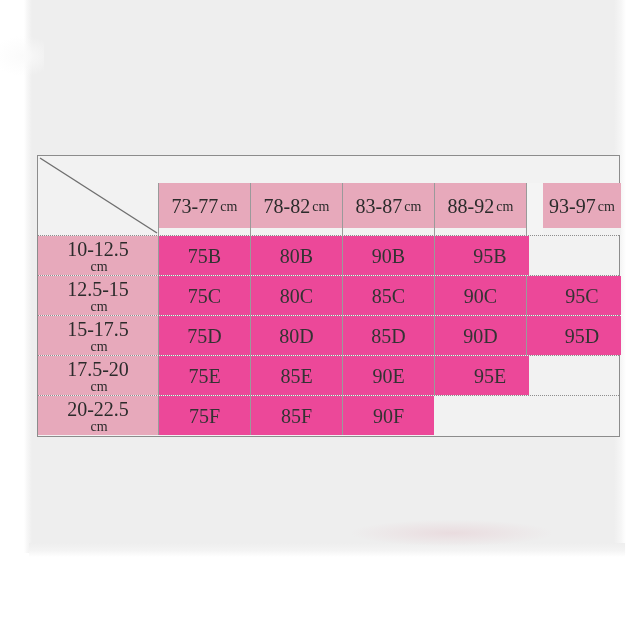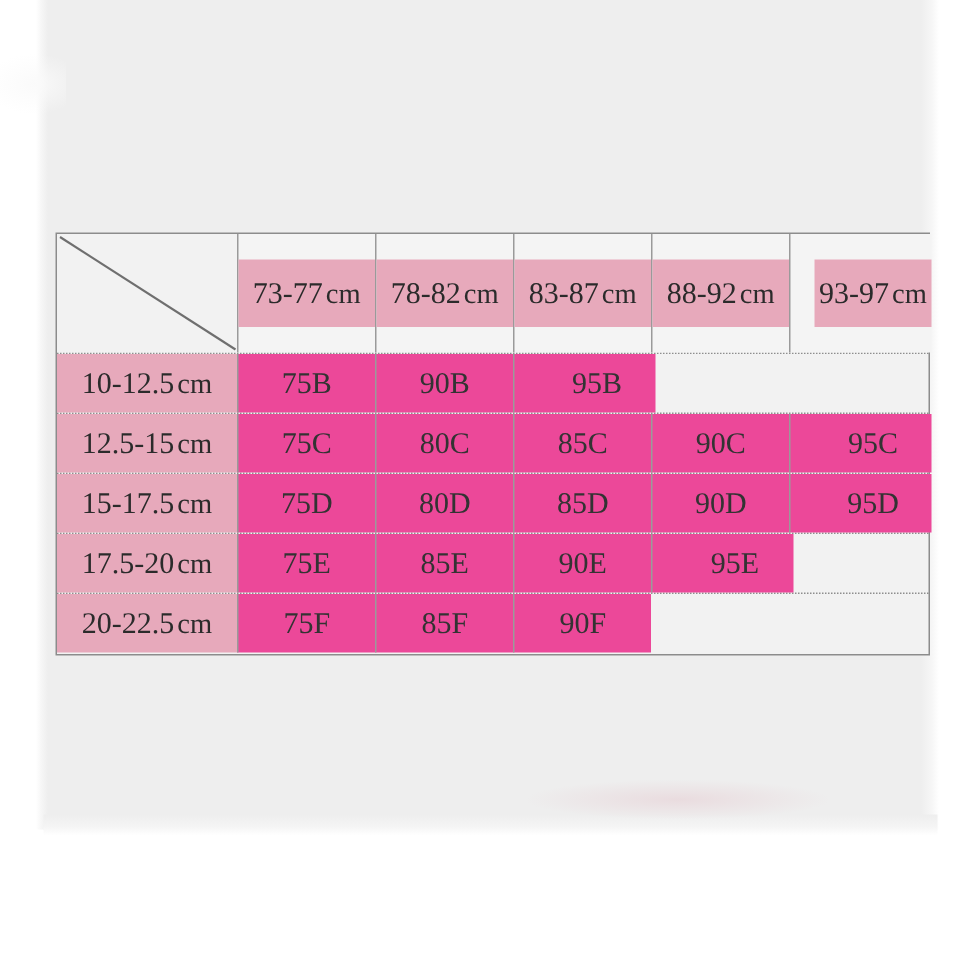--- a/index.html
+++ b/index.html
@@ -118,59 +118,61 @@
 
   
   #corner-cell {
     background: #f2f2f2;
     overflow: hidden;
   }
   #corner-cell svg { position: absolute; left: 0; top: 0; }
 
   
   .header-cell {
-    flex-direction: row;
+    flex-direction: column;
     justify-content: flex-start;
     padding: 0;
     background: #f4f4f4;
+    margin-top: 27px;
   }
   .header-band {
     width: 100%;
     height: 45px;
     background: #e7a9bb;
     display: flex;
     align-items: center;
     justify-content: center;
     box-sizing: border-box;
   }
   .header-filler {
     width: 100%;
     flex: 1;
     background: #f2f2f2;
   }
 
   
   .label-cell {
     background: #e7a9bb;
+    flex-direction: column;
   }
 
   
   .data-cell {
     background: #ec4899;
   }
 
   
   .num {
     font-size: 20px;
     letter-spacing: 0px;
     color: #2b2b2b;
     line-height: 1;
   }
   .unit {
-    font-size: 19px;
+    font-size: 14px;
     color: #2b2b2b;
     margin-left: 2px;
     line-height: 1;
     position: relative;
     top: 1px;
   }
   .size-code {
     font-size: 20px;
     color: #333333;
     line-height: 1;
@@ -244,20 +246,23 @@
 
     <div class="trow data-row">
       <div class="cell col-corner label-cell">
         <span class="num">10-12.5</span>
           <span class="unit">cm</span>
       </div>
       <div class="cell col-data data-cell vsep">
           <span class="size-code">75B</span>
         </div>
       <div class="cell col-data data-cell vsep">
+          <span class="size-code">80B</span>
+        </div>
+      <div class="cell col-data data-cell vsep">
           <span class="size-code">90B</span>
         </div>
       <div class="cell col-data last data-cell vsep">
           <span class="size-code">95B</span>
         </div>
     </div>
 
     <div class="trow data-row">
       <div class="cell col-corner label-cell">
         <span class="num">12.5-15</span>

